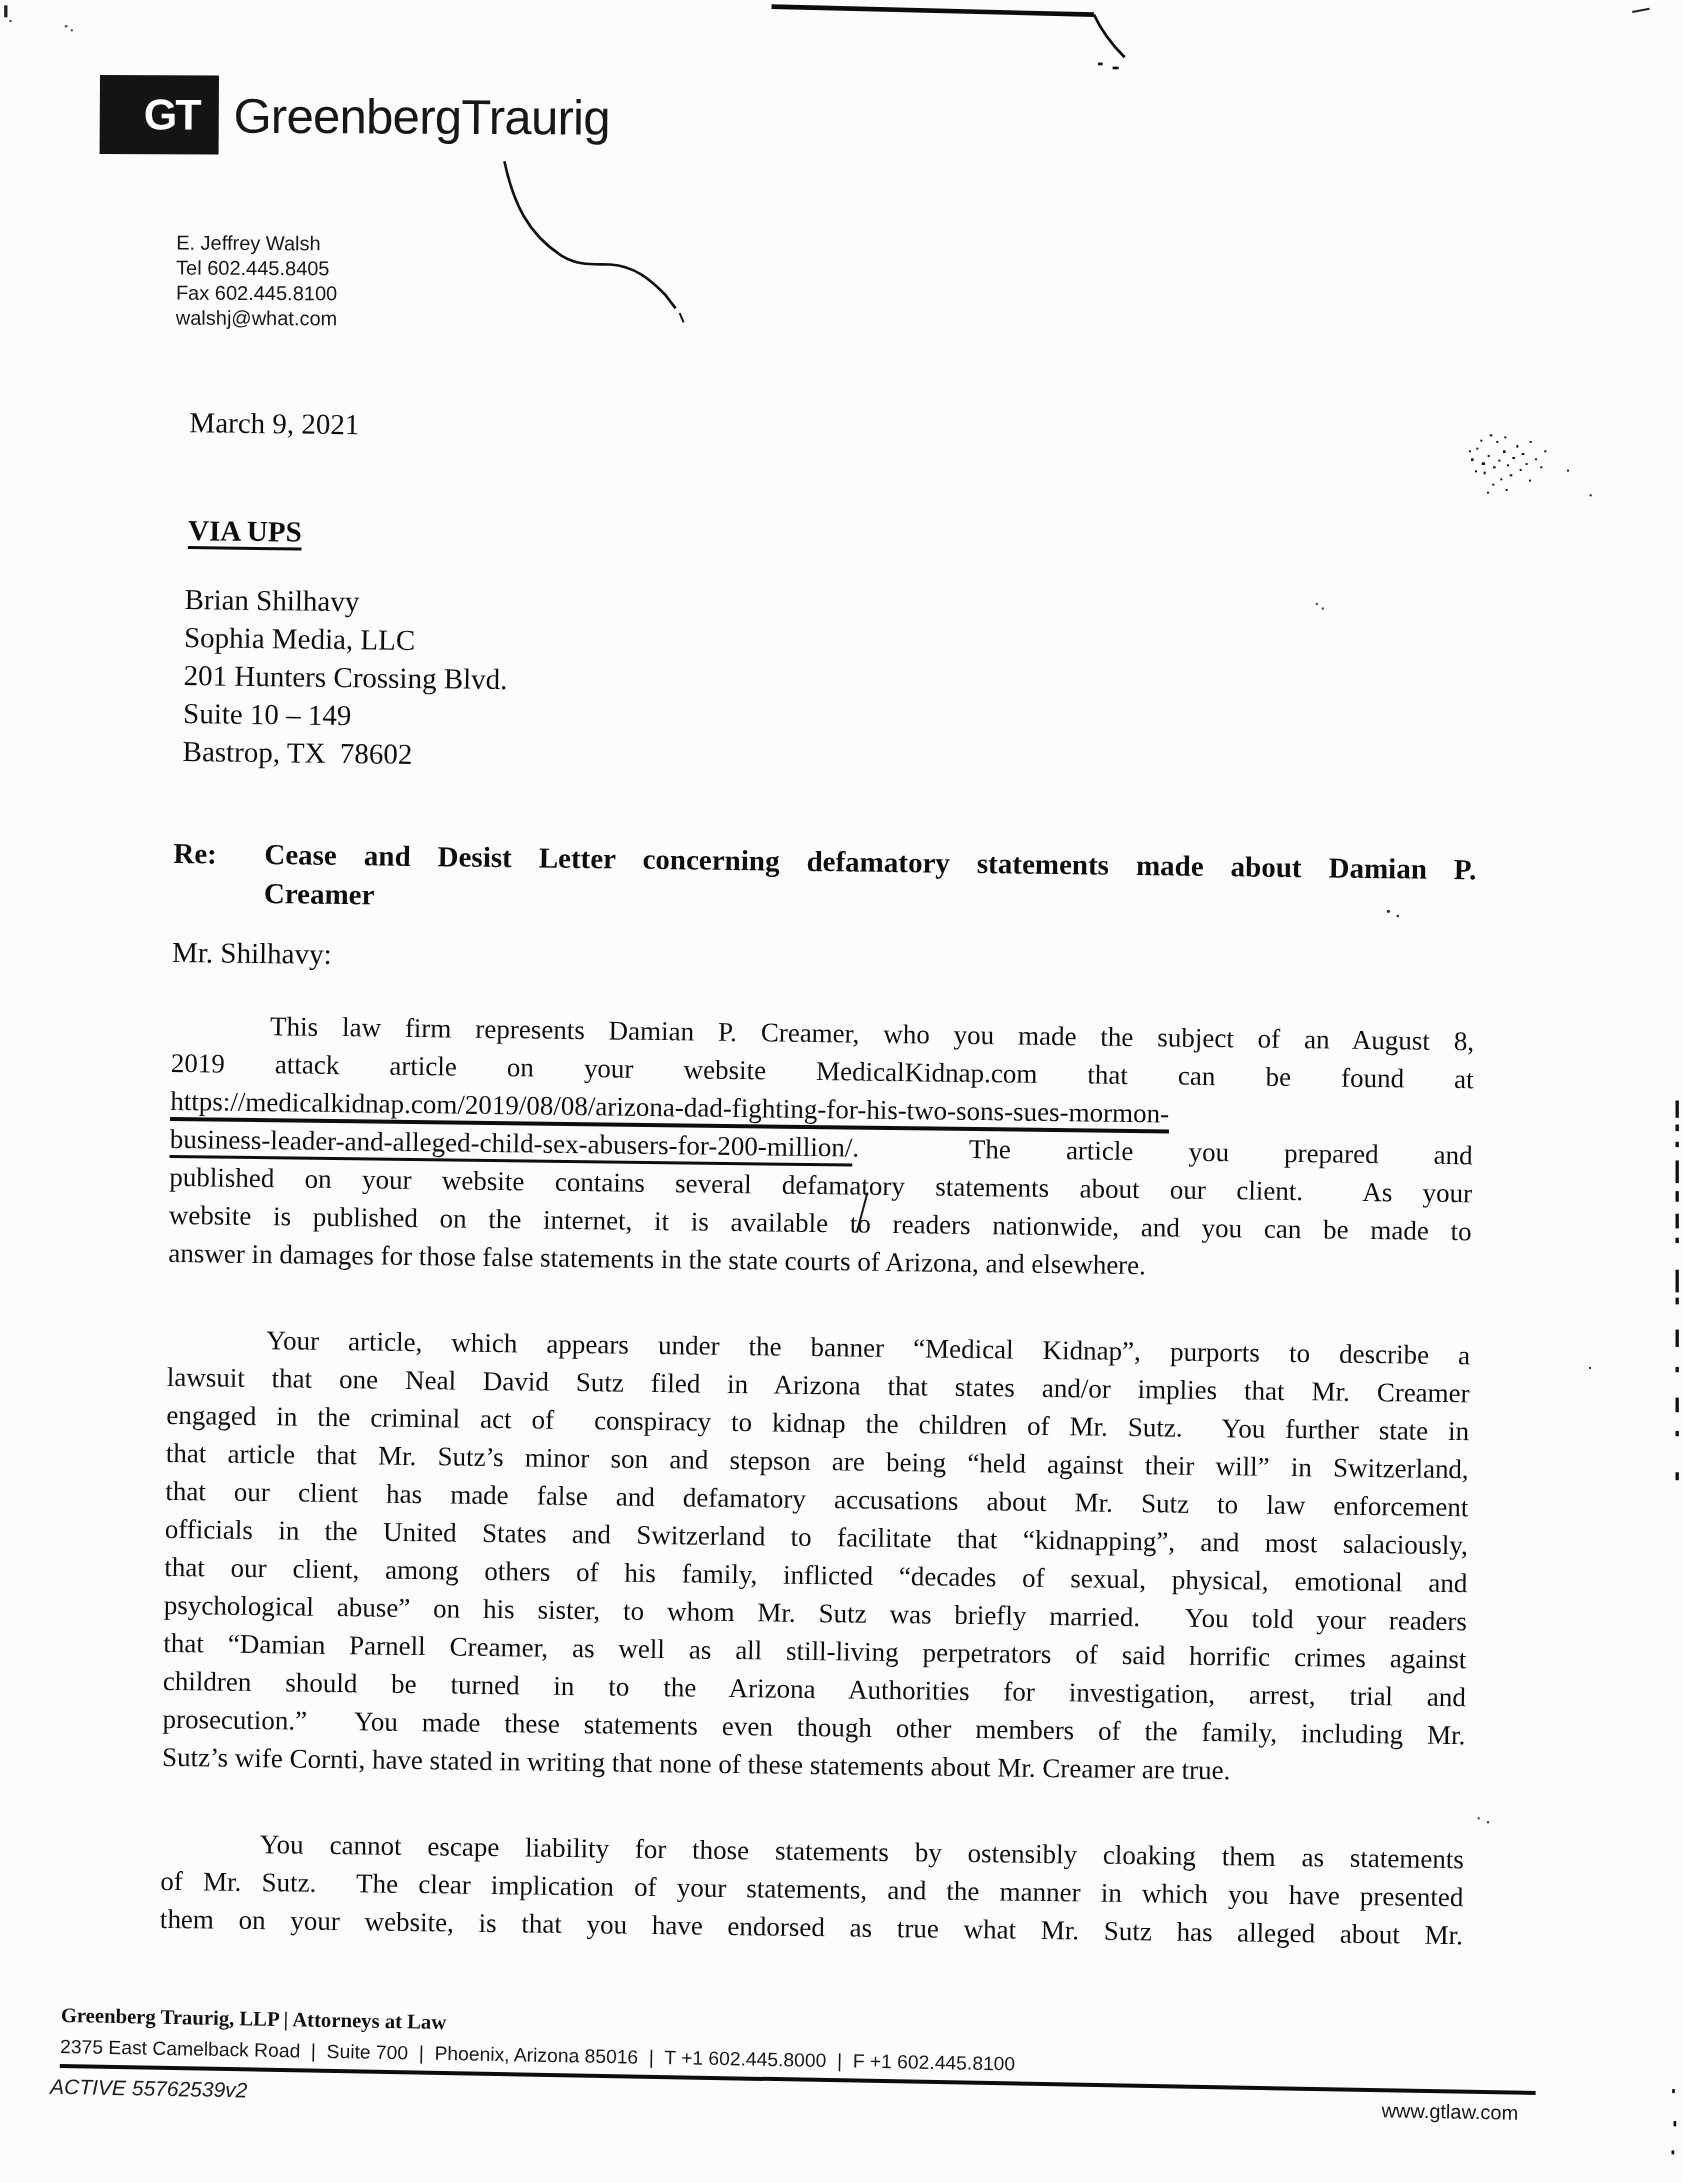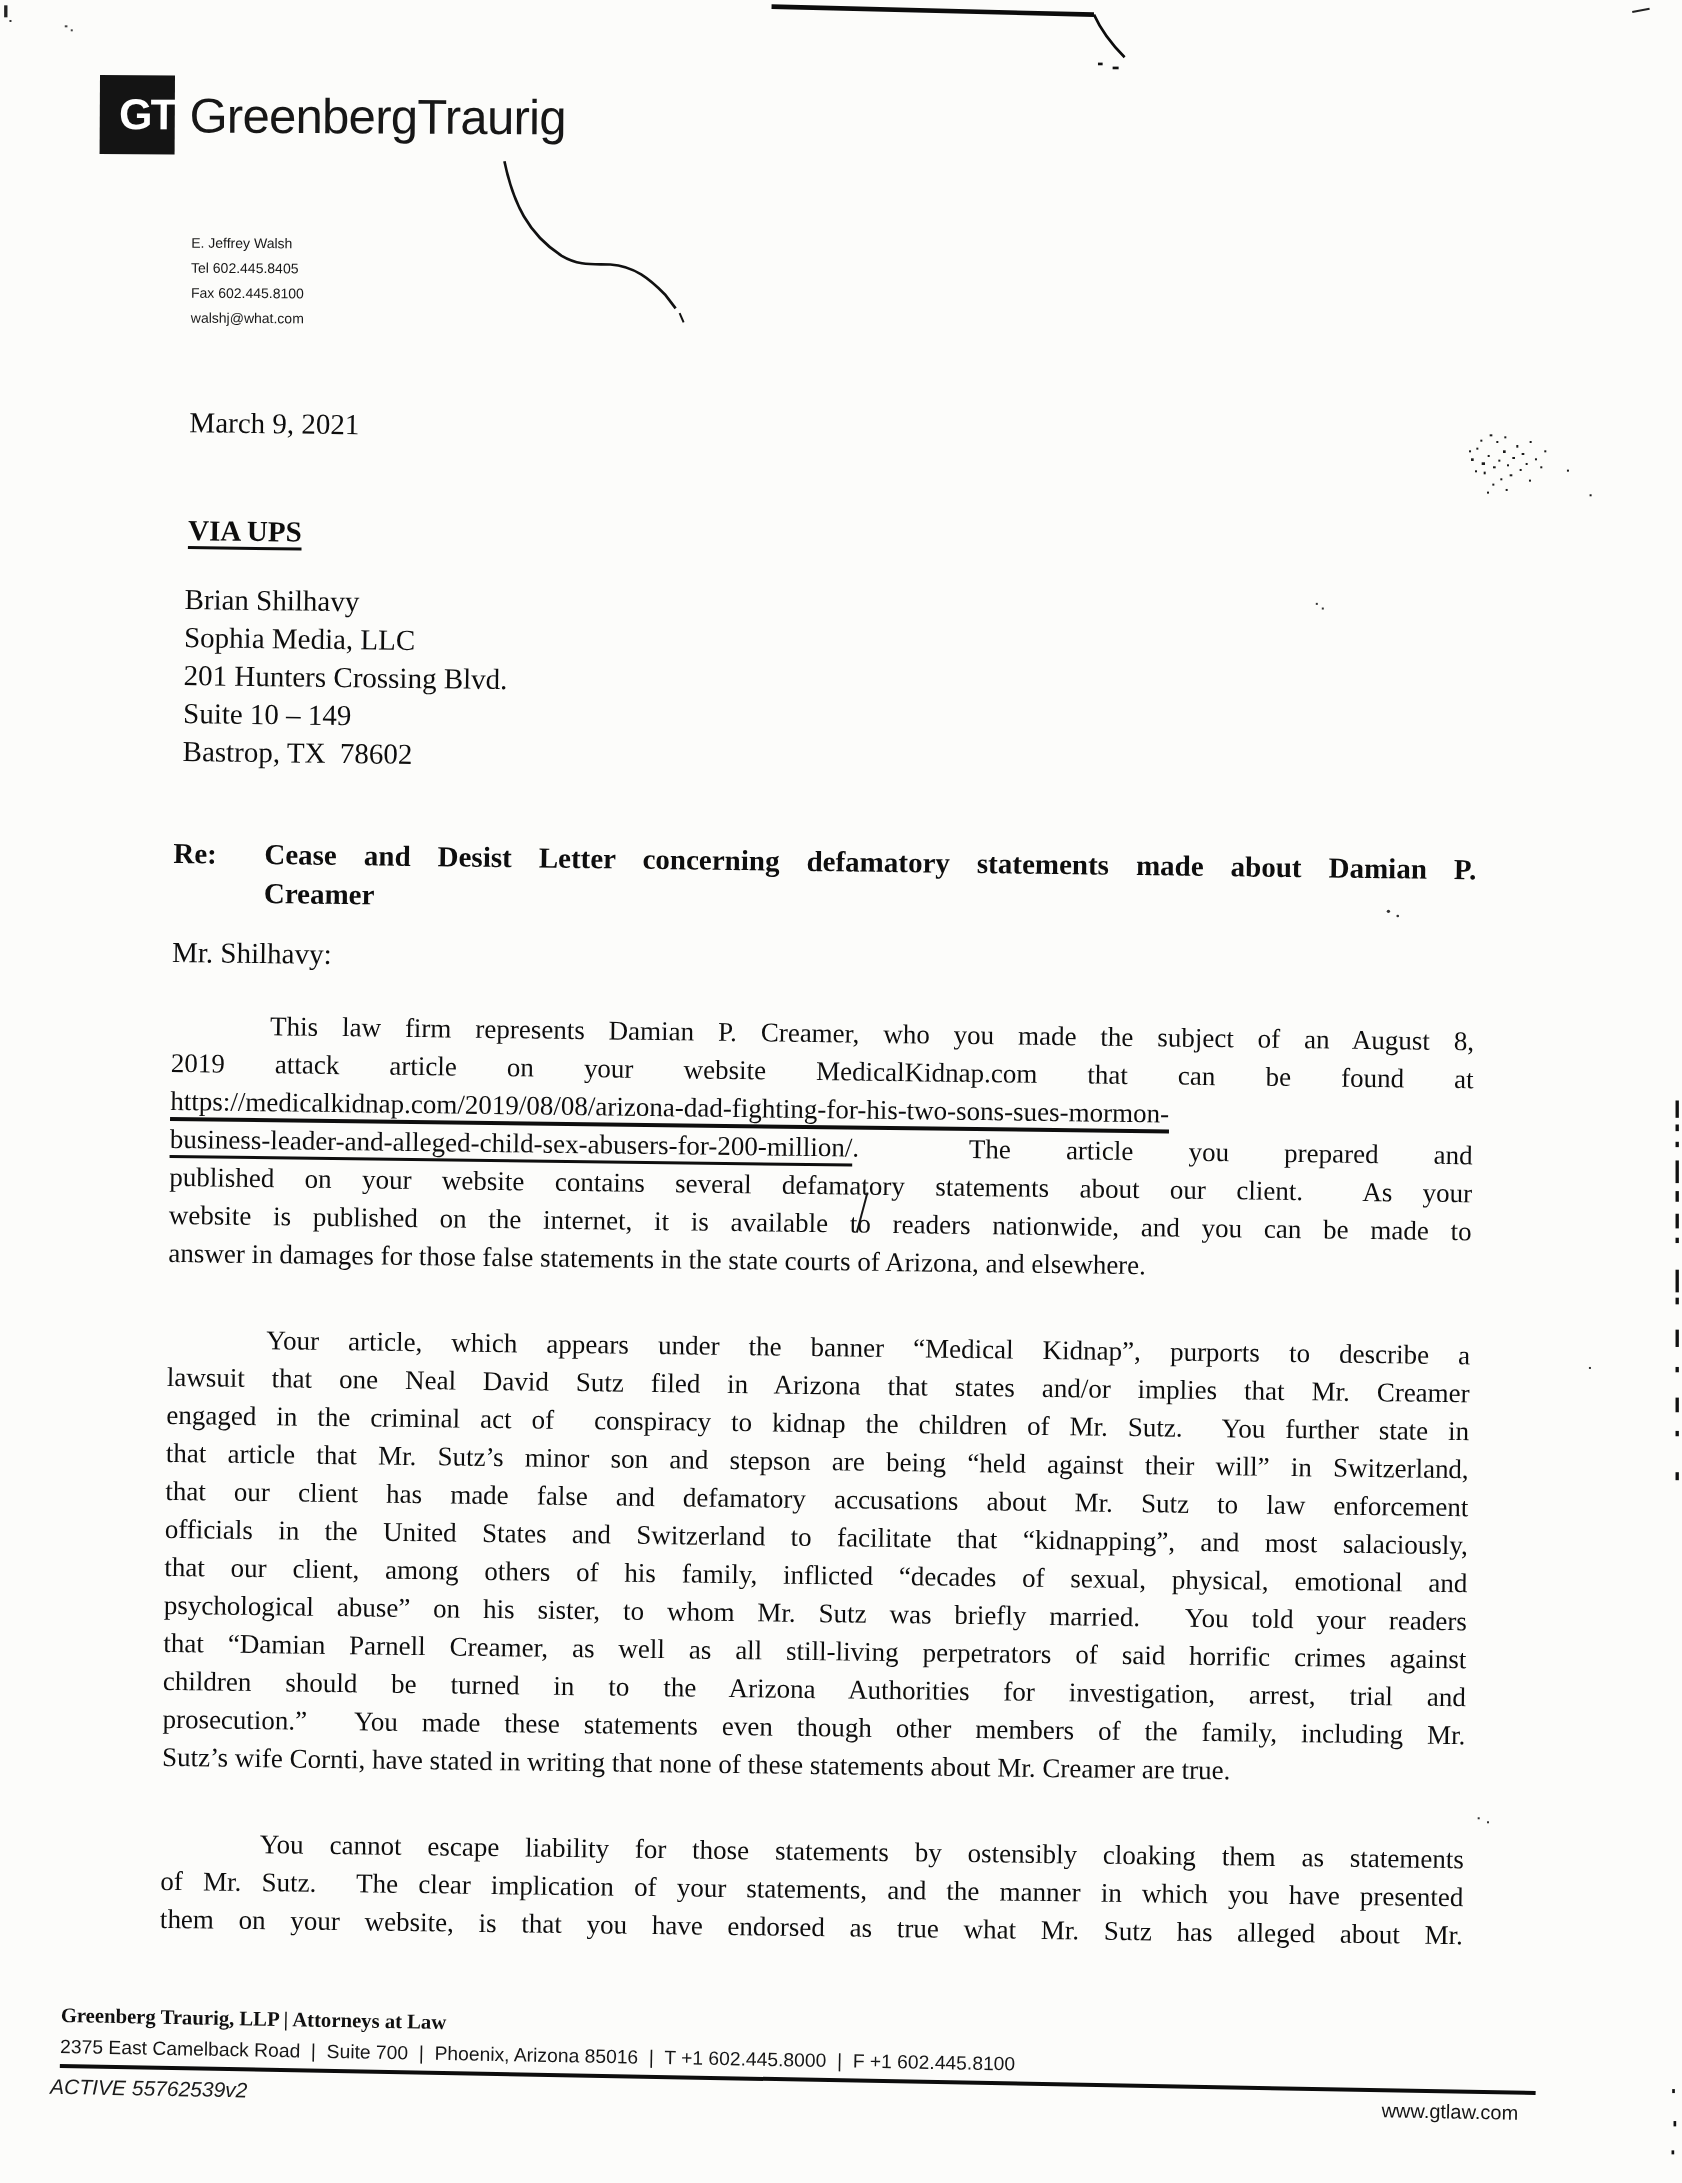--- a/index.html
+++ b/index.html
@@ -7,30 +7,30 @@
     width:1683px;height:2183px;position:relative;overflow:hidden;
     background:#fcfcfa;color:#0e0e0e;
     font-family:"Liberation Serif", serif;
   }
   .abs{position:absolute;}
 
   
   .brand{top:75px;left:100px;display:flex;align-items:center;transform:rotate(0.3deg);transform-origin:0 0;}
   .gt-box{
     width:75px;height:79px;background:#141414;color:#ffffff;
-    display:flex;align-items:center;justify-content:flex-end;
-    font-family:"Liberation Sans",sans-serif;font-weight:700;font-size:43px;letter-spacing:-2px;
+    display:flex;align-items:center;justify-content:flex-start;
+    font-family:"Liberation Sans",sans-serif;font-weight:700;font-size:43px;letter-spacing:-2px;padding-left:44px;
   }
   .wordmark{
     margin-left:14.7px;font-family:"Liberation Sans",sans-serif;
     font-size:49px;font-weight:400;letter-spacing:-0.7px;color:#171717;
   }
   .contact{
-    top:231px;left:191px;font-family:"Liberation Sans",sans-serif;
-    font-size:14px;line-height:25px;color:#161616;transform:rotate(0.3deg);
+    top:231px;left:176px;font-family:"Liberation Sans",sans-serif;
+    font-size:20px;line-height:25px;color:#161616;transform:rotate(0.3deg);
   }
 
   
   .main{top:406px;left:179px;width:1303px;transform:rotate(0.72deg);transform-origin:0 0;}
   .date{font-size:29px;margin-left:10.7px;}
   .via{
     margin-top:75px;margin-left:10.7px;font-size:29px;font-weight:700;
     display:inline-block;text-decoration:underline;text-decoration-thickness:2.7px;text-underline-offset:6px;
   }
   .addr{margin-top:33px;margin-left:8px;font-size:29px;line-height:38px;}

